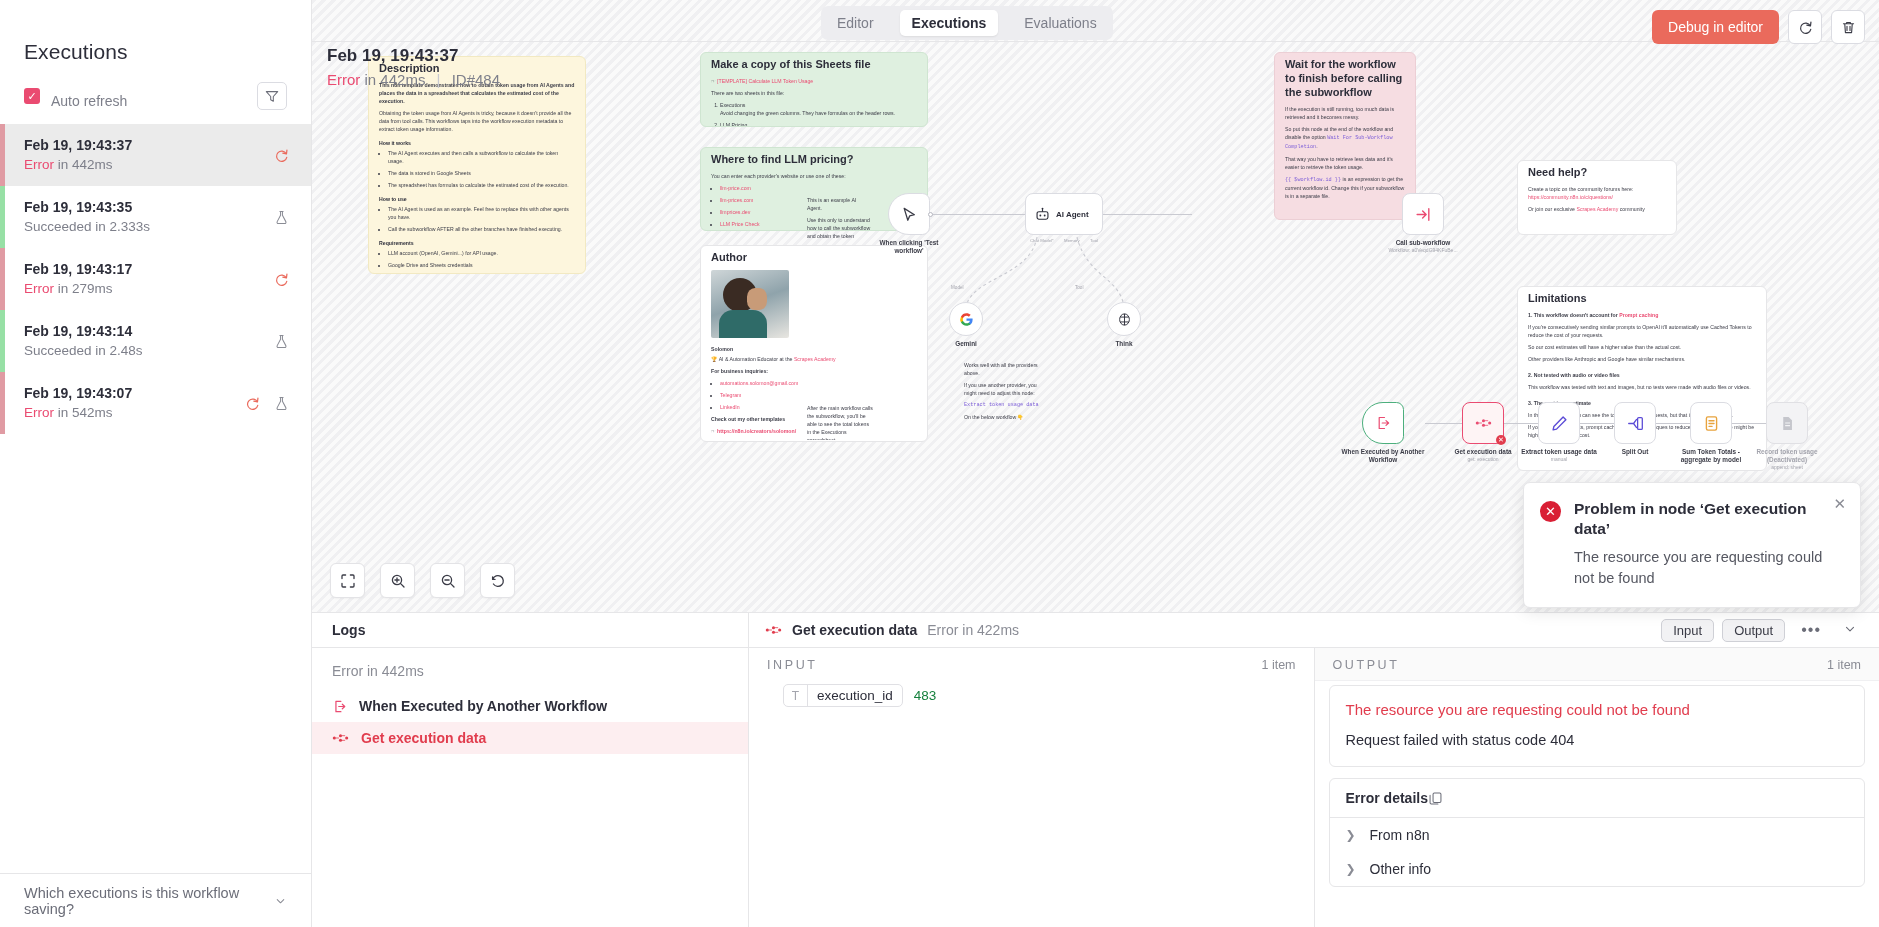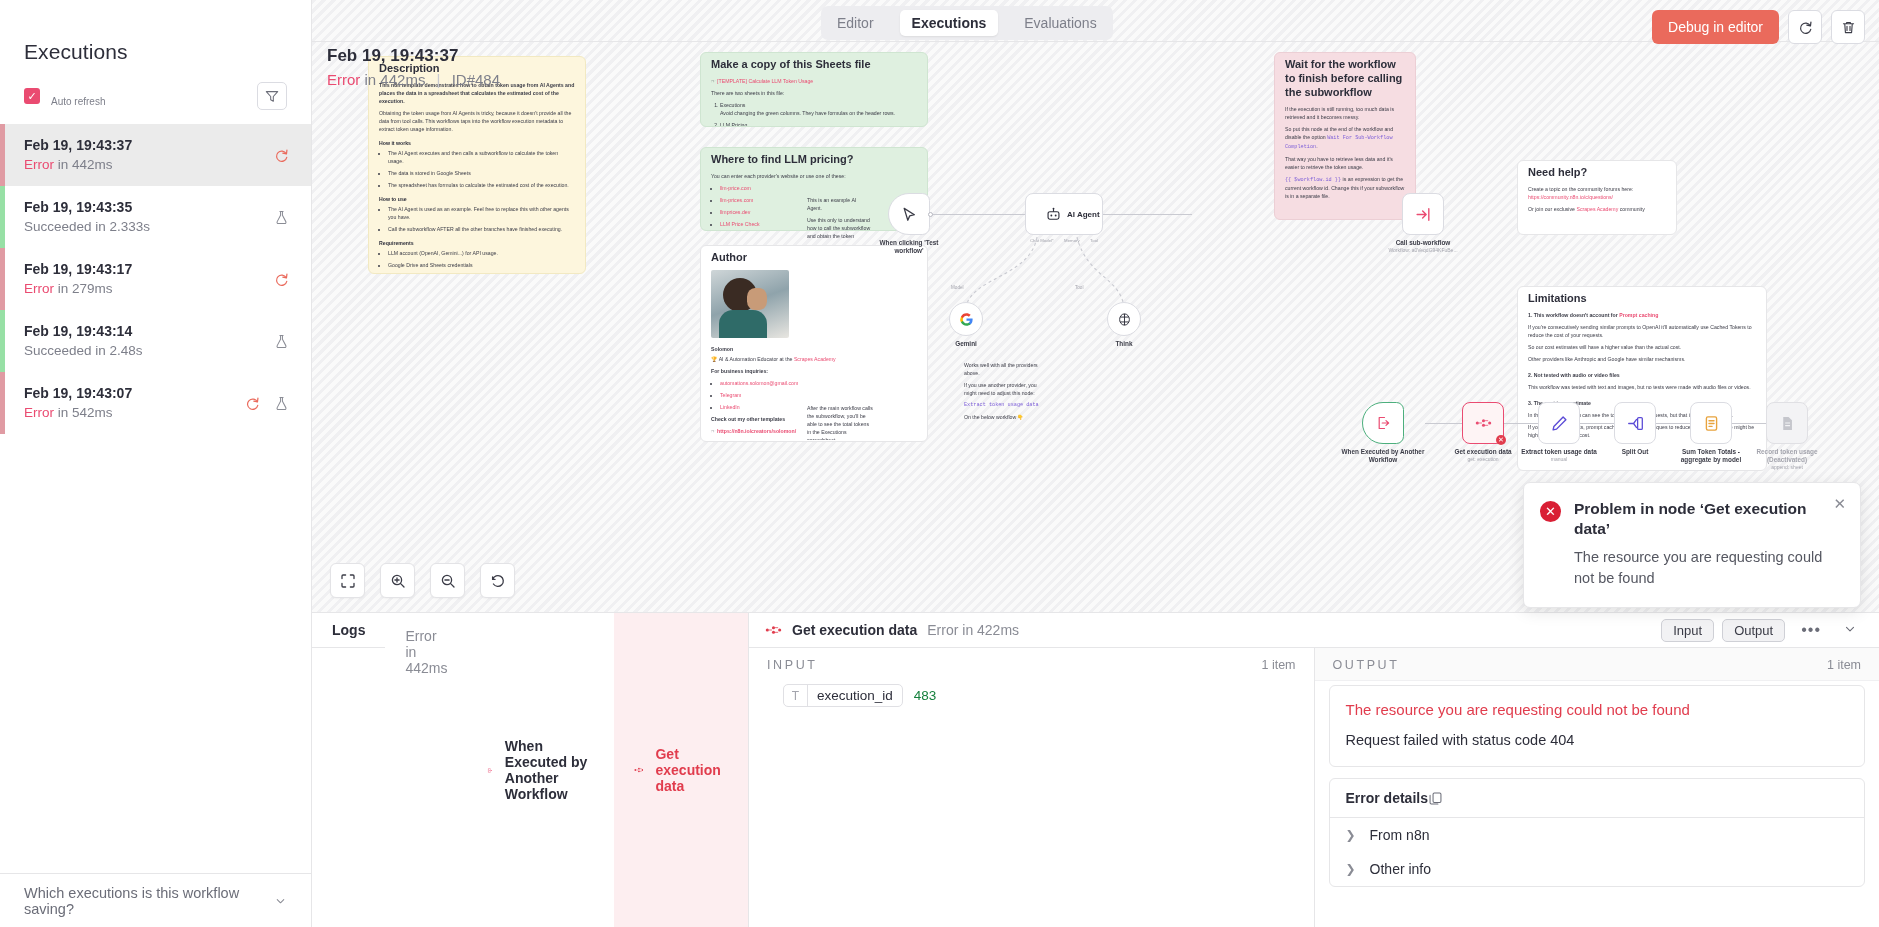--- a/index.html
+++ b/index.html
@@ -40,21 +40,21 @@
     display: flex; flex-direction: column;
   }
   .sb-title { font-size: 21px; font-weight: 400; color: #2d2e3a; padding: 40px 24px 0 24px; letter-spacing: .1px; }
   .sb-controls { display: flex; align-items: center; justify-content: space-between; padding: 18px 24px 10px 24px; }
   .autorefresh { display: flex; align-items: center; gap: 11px; cursor: pointer; }
   .cbox {
     width: 16px; height: 16px; border-radius: 3px; background: #ea4b71;
     display: flex; align-items: center; justify-content: center;
     color: #fff; font-size: 11px; line-height: 1;
   }
-  .autorefresh span.lbl { font-size: 10px; color: #7d7f8a; margin-top: 10px; }
+  .autorefresh span.lbl { font-size: 14px; color: #7d7f8a; margin-top: 10px; }
   .filter-btn {
     width: 30px; height: 28px; border: 1px solid #dbdce2; border-radius: 5px;
     background: #fff; display: flex; align-items: center; justify-content: center; cursor: pointer;
   }
   .exec-list { flex: 1; overflow: hidden; padding-top: 4px; }
   .exec-item {
     position: relative; display: flex; align-items: center; justify-content: space-between;
     padding: 12px 22px 12px 24px; cursor: pointer; min-height: 59px;
   }
   .exec-item.selected { background: #ebebeb; }
@@ -130,21 +130,21 @@
     display: flex; gap: 13px; z-index: 30;
   }
   .toast .xcirc { flex: 0 0 auto; width: 21px; height: 21px; border-radius: 50%; background: #d91f35; color: #fff; font-size: 13px; display: flex; align-items: center; justify-content: center; margin-top: 2px; }
   .toast .tbody { flex: 1; }
   .toast .ttitle { font-size: 15.5px; font-weight: 700; color: #2d2e3a; line-height: 20px; padding-right: 16px; }
   .toast .tmsg { font-size: 14.5px; color: #555761; line-height: 21px; margin-top: 8px; }
   .toast .tclose { position: absolute; right: 14px; top: 13px; color: #8a8c95; font-size: 15px; cursor: pointer; line-height: 1; }
 
   
   .bottom { position: absolute; left: 312px; top: 612px; width: 1567px; height: 315px; background: #fff; border-top: 1px solid #e6e6e8; display: flex; }
-  .logs { width: 437px; border-right: 1px solid #e6e6e8; display: flex; flex-direction: row; }
+  .logs { width: 437px; border-right: 1px solid #e6e6e8; display: flex; flex-direction: column; }
   .logs-head { height: 35px; display: flex; align-items: center; padding: 0 20px; border-bottom: 1px solid #e6e6e8; font-size: 14px; font-weight: 600; color: #2d2e3a; }
   .logs-sub { font-size: 14px; color: #8a8c95; padding: 15px 20px 11px 20px; }
   .log-row { display: flex; align-items: center; gap: 12px; padding: 8px 20px; font-size: 14px; }
   .log-row .name { font-weight: 700; color: #2d2e3a; }
   .log-row.err { background: #fdeef0; }
   .log-row.err .name { color: #e13c4d; font-weight: 700; }
 
   .detail { flex: 1; display: flex; flex-direction: column; }
   .detail-head { height: 35px; display: flex; align-items: center; padding: 0 16px; border-bottom: 1px solid #e6e6e8; gap: 10px; }
   .detail-head .nn { font-size: 14px; font-weight: 700; color: #2d2e3a; }
@@ -403,21 +403,21 @@
       <div class="box">
         <svg width="17" height="17" viewBox="0 0 16 16">
             <path d="M3 2.2 12.6 8.2 8.2 9.3 6.4 13.4z" fill="none" stroke="#3b3c47" stroke-width="1.2" stroke-linejoin="round"></path>
           </svg>
       </div>
       <div class="lbl">When clicking 'Test workflow'</div>
     </div>
     <div class="port" style="left:616px; top:170px;"></div>
 
     <div class="node" style="left:713px; top:151px;">
-      <div class="box" style="width:78px;display:flex;gap:6px;padding-left:20px;justify-content:flex-start;">
+      <div class="box" style="width:78px;display:flex;gap:6px;padding-left:9px;justify-content:flex-start;">
         <svg width="15" height="15" viewBox="0 0 16 16">
             <rect x="2.2" y="5" width="11.6" height="8" rx="2" fill="none" stroke="#2d2e3a" stroke-width="1.2"></rect>
             <circle cx="5.7" cy="9" r="1" fill="#2d2e3a"></circle>
             <circle cx="10.3" cy="9" r="1" fill="#2d2e3a"></circle>
             <path d="M8 2.2V5" stroke="#2d2e3a" stroke-width="1.2"></path>
             <circle cx="8" cy="1.7" r="1" fill="#2d2e3a"></circle>
           </svg>
         <span style="font-size:8px;font-weight:600;color:#2d2e3a;align-self:center;">AI Agent</span>
       </div>
       <div style="display:flex;justify-content:space-between;width:68px;margin-left:5px;margin-top:3px;">

